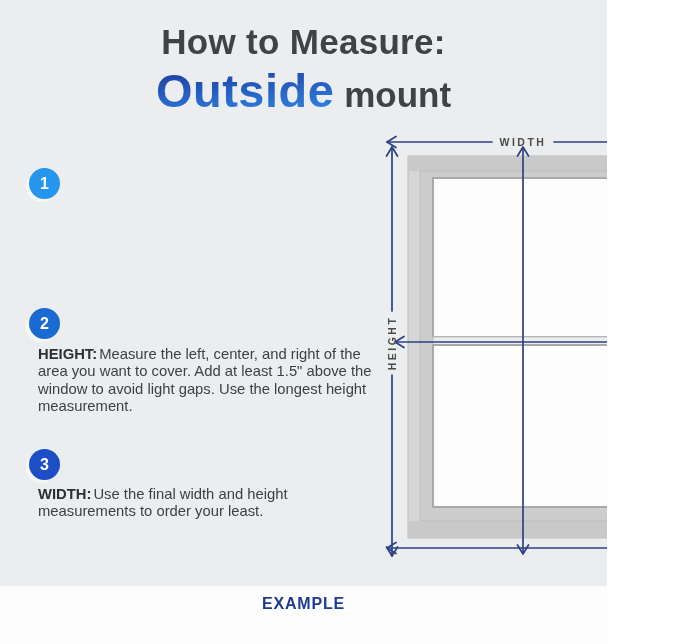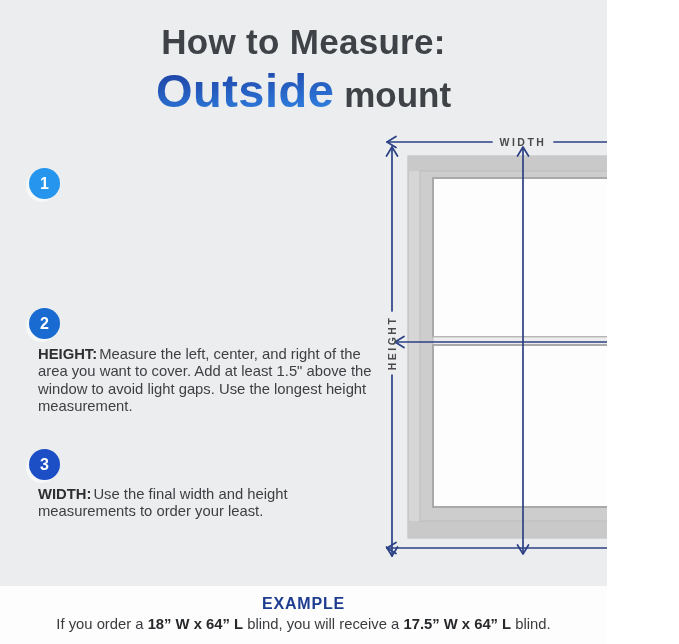--- a/index.html
+++ b/index.html
@@ -99,16 +99,15 @@
       <path d="M24 206.5 L15 212 L24 217.5"></path>
       <path d="M263 206.5 L272 212 L263 217.5"></path>
     </g>
 
     <text x="143" y="15.5" text-anchor="middle" font-size="10.5" font-weight="600" letter-spacing="2.5" style="fill:var(--diagram_label)">WIDTH</text>
     <text transform="translate(15.5,213) rotate(-90)" text-anchor="middle" font-size="10.5" font-weight="600" letter-spacing="2.5" style="fill:var(--diagram_label)">HEIGHT</text>
   </svg>
 
   <div class="bottom">
     <div class="ex-head">EXAMPLE</div>
-    <div class="ex-line"><span>If you order a </span><b>18” W x 64” L</b><span> blind, you will receive a </span><b>17.5” W x 64” L</b><span> blind.</span></div>
   </div>
 
 </div>
 
 </body></html>

